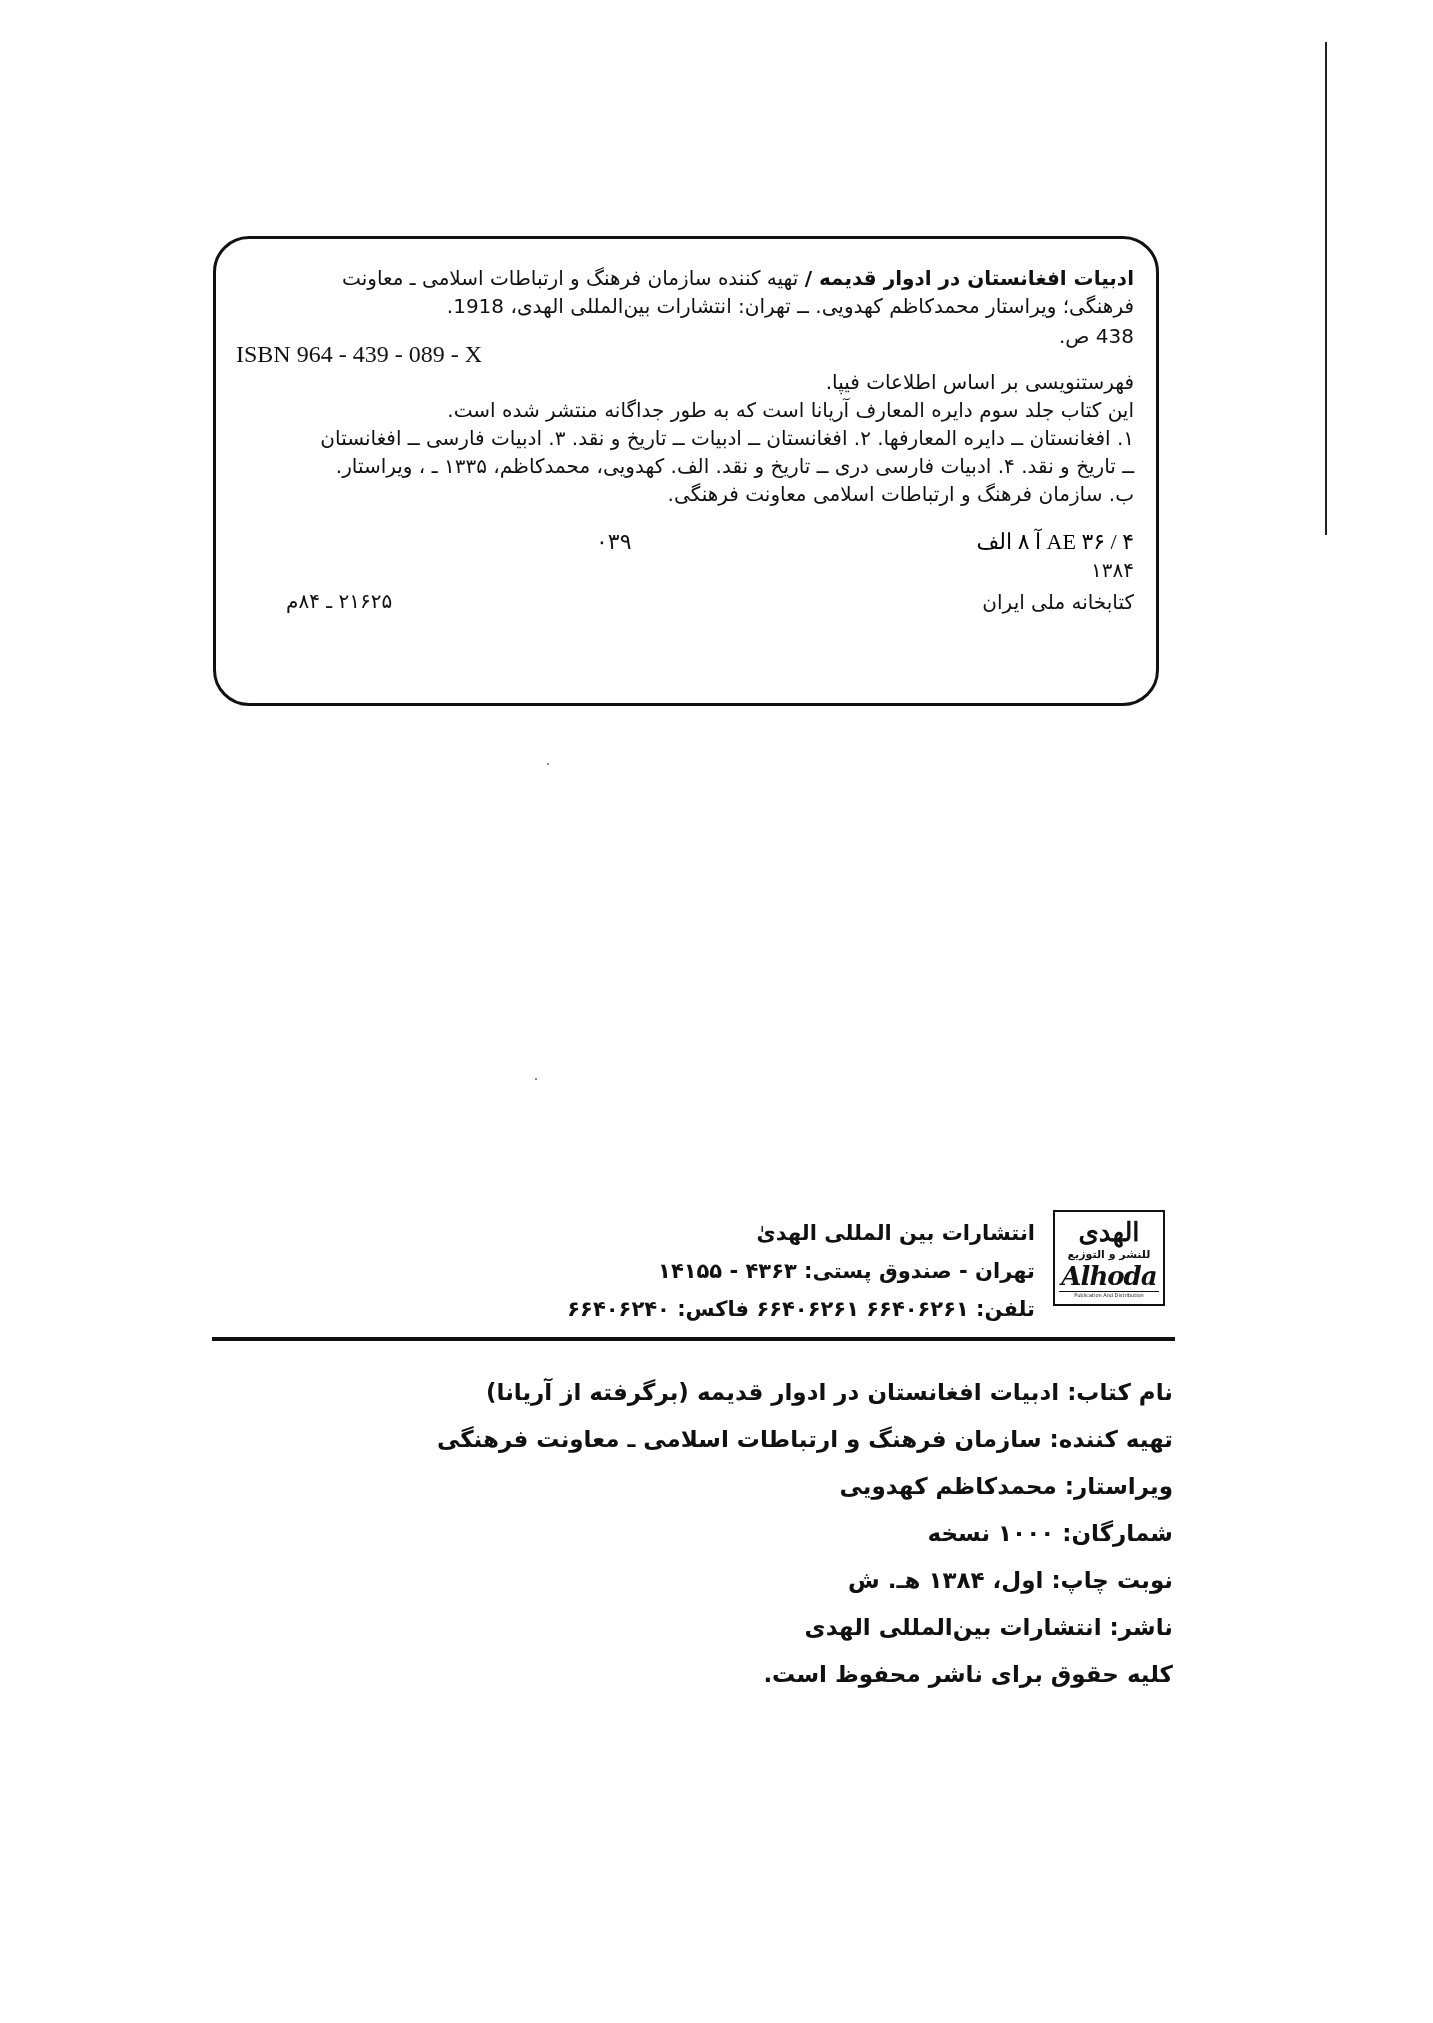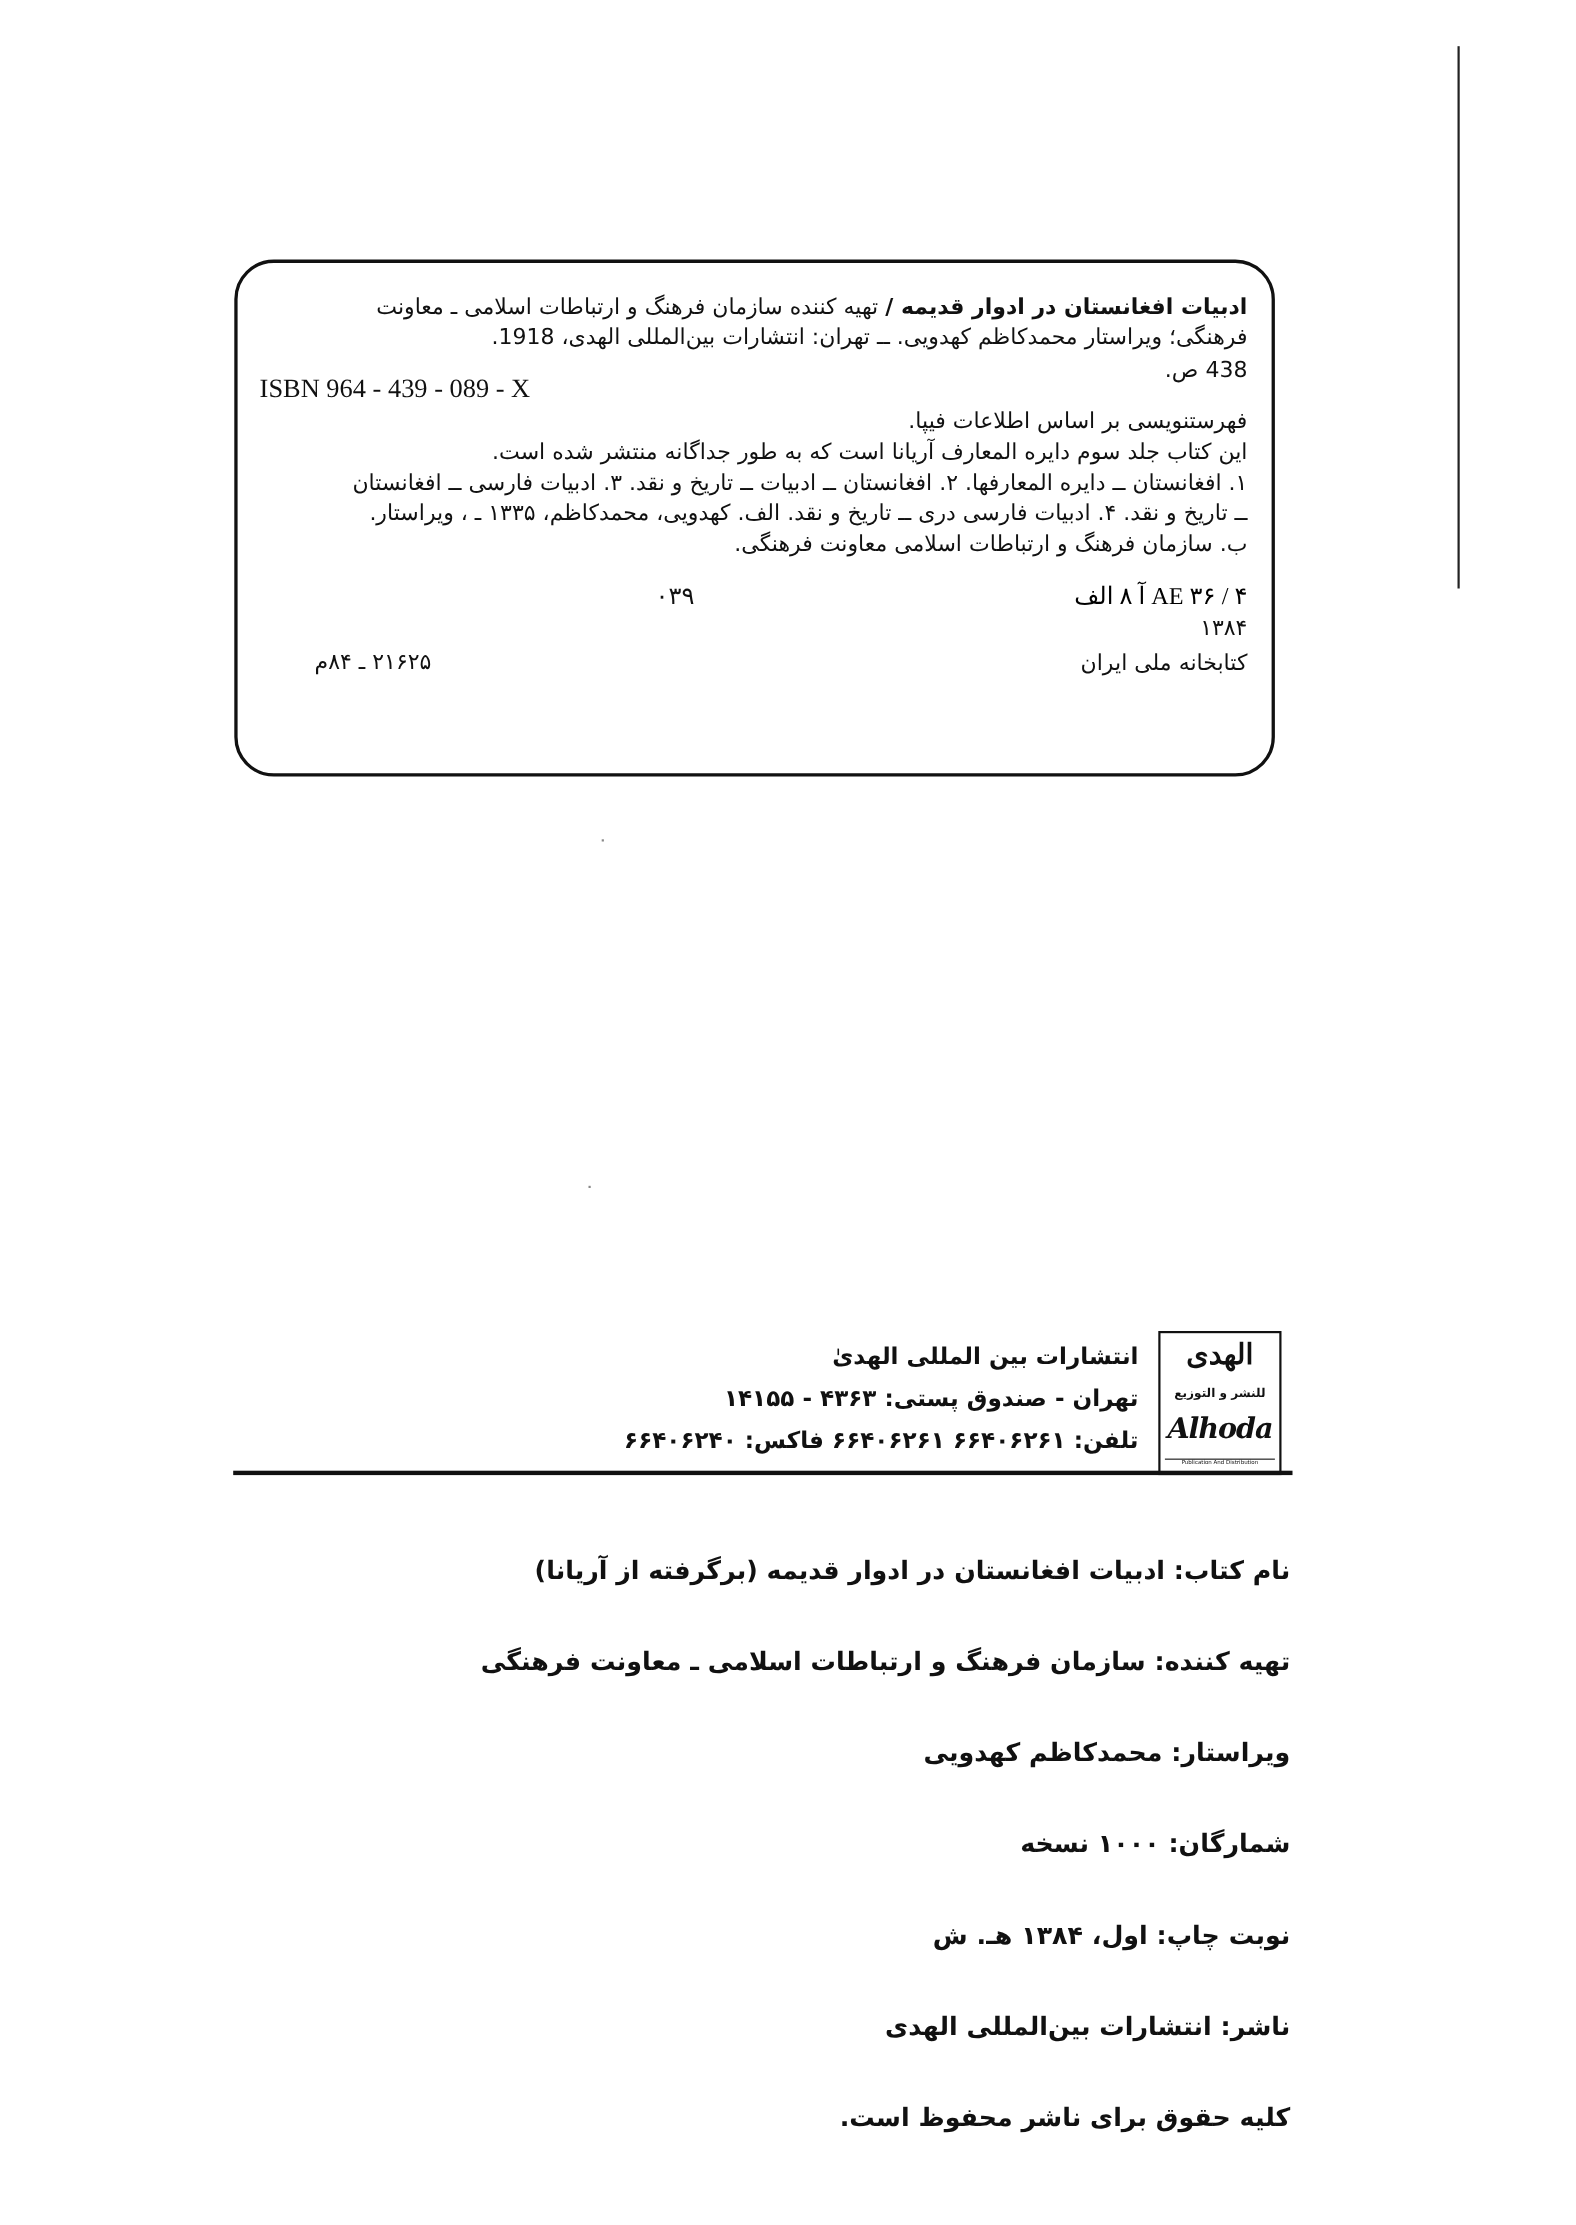--- a/index.html
+++ b/index.html
@@ -34,42 +34,42 @@
     position: absolute; left: 380px; top: 290px; direction: rtl;
     font-family: "Liberation Serif", serif; font-size: 22px; color: #111;
   }
   .cip-biblio {
     position: absolute; left: 70px; top: 350px; direction: rtl;
     font-family: "DejaVu Sans", sans-serif; font-size: 20px; color: #111;
   }
 
   .publisher-block { position: absolute; left: 600px; top: 1210px; width: 565px; height: 120px; }
   .logo {
-    position: absolute; right: 0; top: 0; width: 112px; height: 131px;
+    position: absolute; right: 0; top: 0; width: 112px; height: 96px;
     border: 2px solid #111; box-sizing: border-box; background: #fff;
     display: flex; flex-direction: column; align-items: center; justify-content: space-between;
     padding: 6px 4px;
   }
   .logo .logo-top { font-family: "DejaVu Serif", serif; font-weight: bold; font-size: 26px; line-height: 28px; letter-spacing: -1px; }
   .logo .logo-mid { font-size: 11px; font-weight: bold; }
   .logo .logo-bot { font-family: "DejaVu Serif", serif; font-weight: bold; font-size: 26px; line-height: 26px; font-style: italic; letter-spacing: -1px; }
   .logo .logo-foot { font-size: 5px; letter-spacing: 0; border-top: 1px solid #111; width: 100%; text-align: center; }
   .pub-text {
     position: absolute; right: 130px; top: 4px; direction: rtl; text-align: right;
     font-family: "DejaVu Sans", sans-serif; font-weight: bold; font-size: 21px; line-height: 38px;
     white-space: nowrap;
   }
 
   .separator { position: absolute; left: 212px; top: 1337px; width: 963px; height: 4px; background: #111; }
 
   .imprint {
     position: absolute; right: 260px; top: 1372px; direction: rtl; text-align: right;
     font-family: "DejaVu Sans", sans-serif; font-weight: bold; font-size: 23px;
   }
-  .imprint .row { height: 47px; line-height: 40px; white-space: nowrap; margin-top: 36px; }
+  .imprint .row { height: 47px; line-height: 40px; white-space: nowrap; }
   .imprint .isbn-latin { font-family: "Liberation Serif", serif; }
 
   .speck { position: absolute; width: 2px; height: 2px; background: #888; }
 </style>
 </head>
 <body>
 
 <div class="page-edge"></div>
 
 <div class="cip-box">

